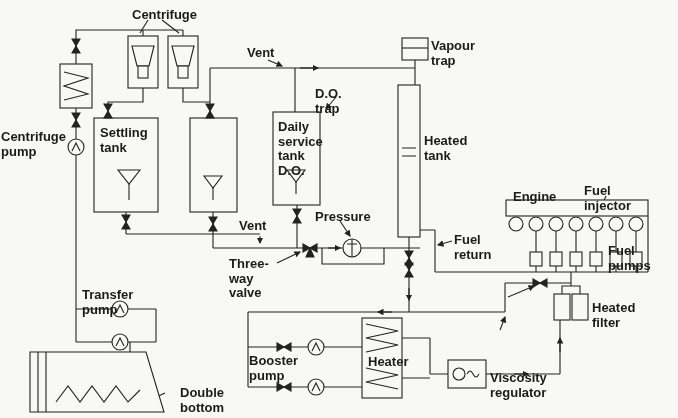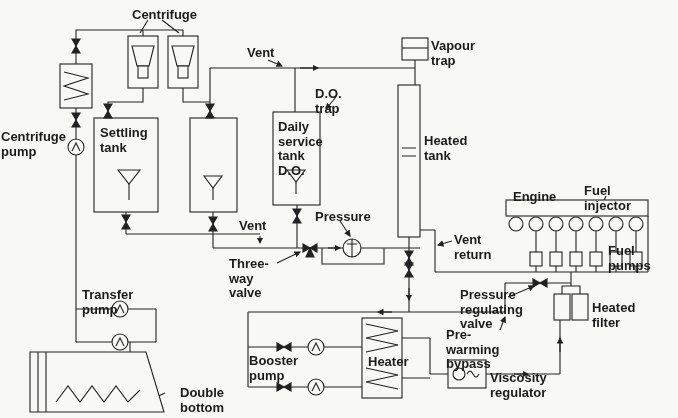--- a/index.html
+++ b/index.html
@@ -210,25 +210,23 @@
   <div class="lbl" style="left:431px;top:39px;width:38px">Vapour trap</div>
   <div class="lbl" style="left:315px;top:87px;width:52px">D.O. trap</div>
   <div class="lbl" style="left:1px;top:130px;width:56px">Centrifuge pump</div>
   <div class="lbl" style="left:100px;top:126px;width:40px">Settling tank</div>
   <div class="lbl" style="left:278px;top:120px;width:38px">Daily service tank D.O.</div>
   <div class="lbl" style="left:424px;top:134px;width:36px">Heated tank</div>
   <div class="lbl" style="left:513px;top:190px;width:36px">Engine</div>
   <div class="lbl" style="left:584px;top:184px;width:60px">Fuel injector</div>
   <div class="lbl" style="left:315px;top:210px;width:52px">Pressure</div>
   <div class="lbl" style="left:239px;top:219px;width:30px">Vent</div>
-  <div class="lbl" style="left:454px;top:233px;width:30px">Vent return</div>
+  <div class="lbl" style="left:454px;top:233px;width:30px">Fuel return</div>
   <div class="lbl" style="left:229px;top:257px;width:48px">Three-way valve</div>
   <div class="lbl" style="left:608px;top:244px;width:32px">Fuel pumps</div>
-  <div class="lbl" style="left:460px;top:288px;width:46px">Pressure regulating valve</div>
   <div class="lbl" style="left:592px;top:301px;width:60px">Heated filter</div>
-  <div class="lbl" style="left:446px;top:328px;width:62px">Pre-warming bypass</div>
   <div class="lbl" style="left:490px;top:371px;width:46px">Viscosity regulator</div>
   <div class="lbl" style="left:82px;top:288px;width:44px">Transfer pump</div>
   <div class="lbl" style="left:249px;top:354px;width:38px">Booster pump</div>
   <div class="lbl" style="left:368px;top:355px;width:30px">Heater</div>
   <div class="lbl" style="left:180px;top:386px;width:40px">Double bottom</div>
 
 </div>
 
 </body></html>

